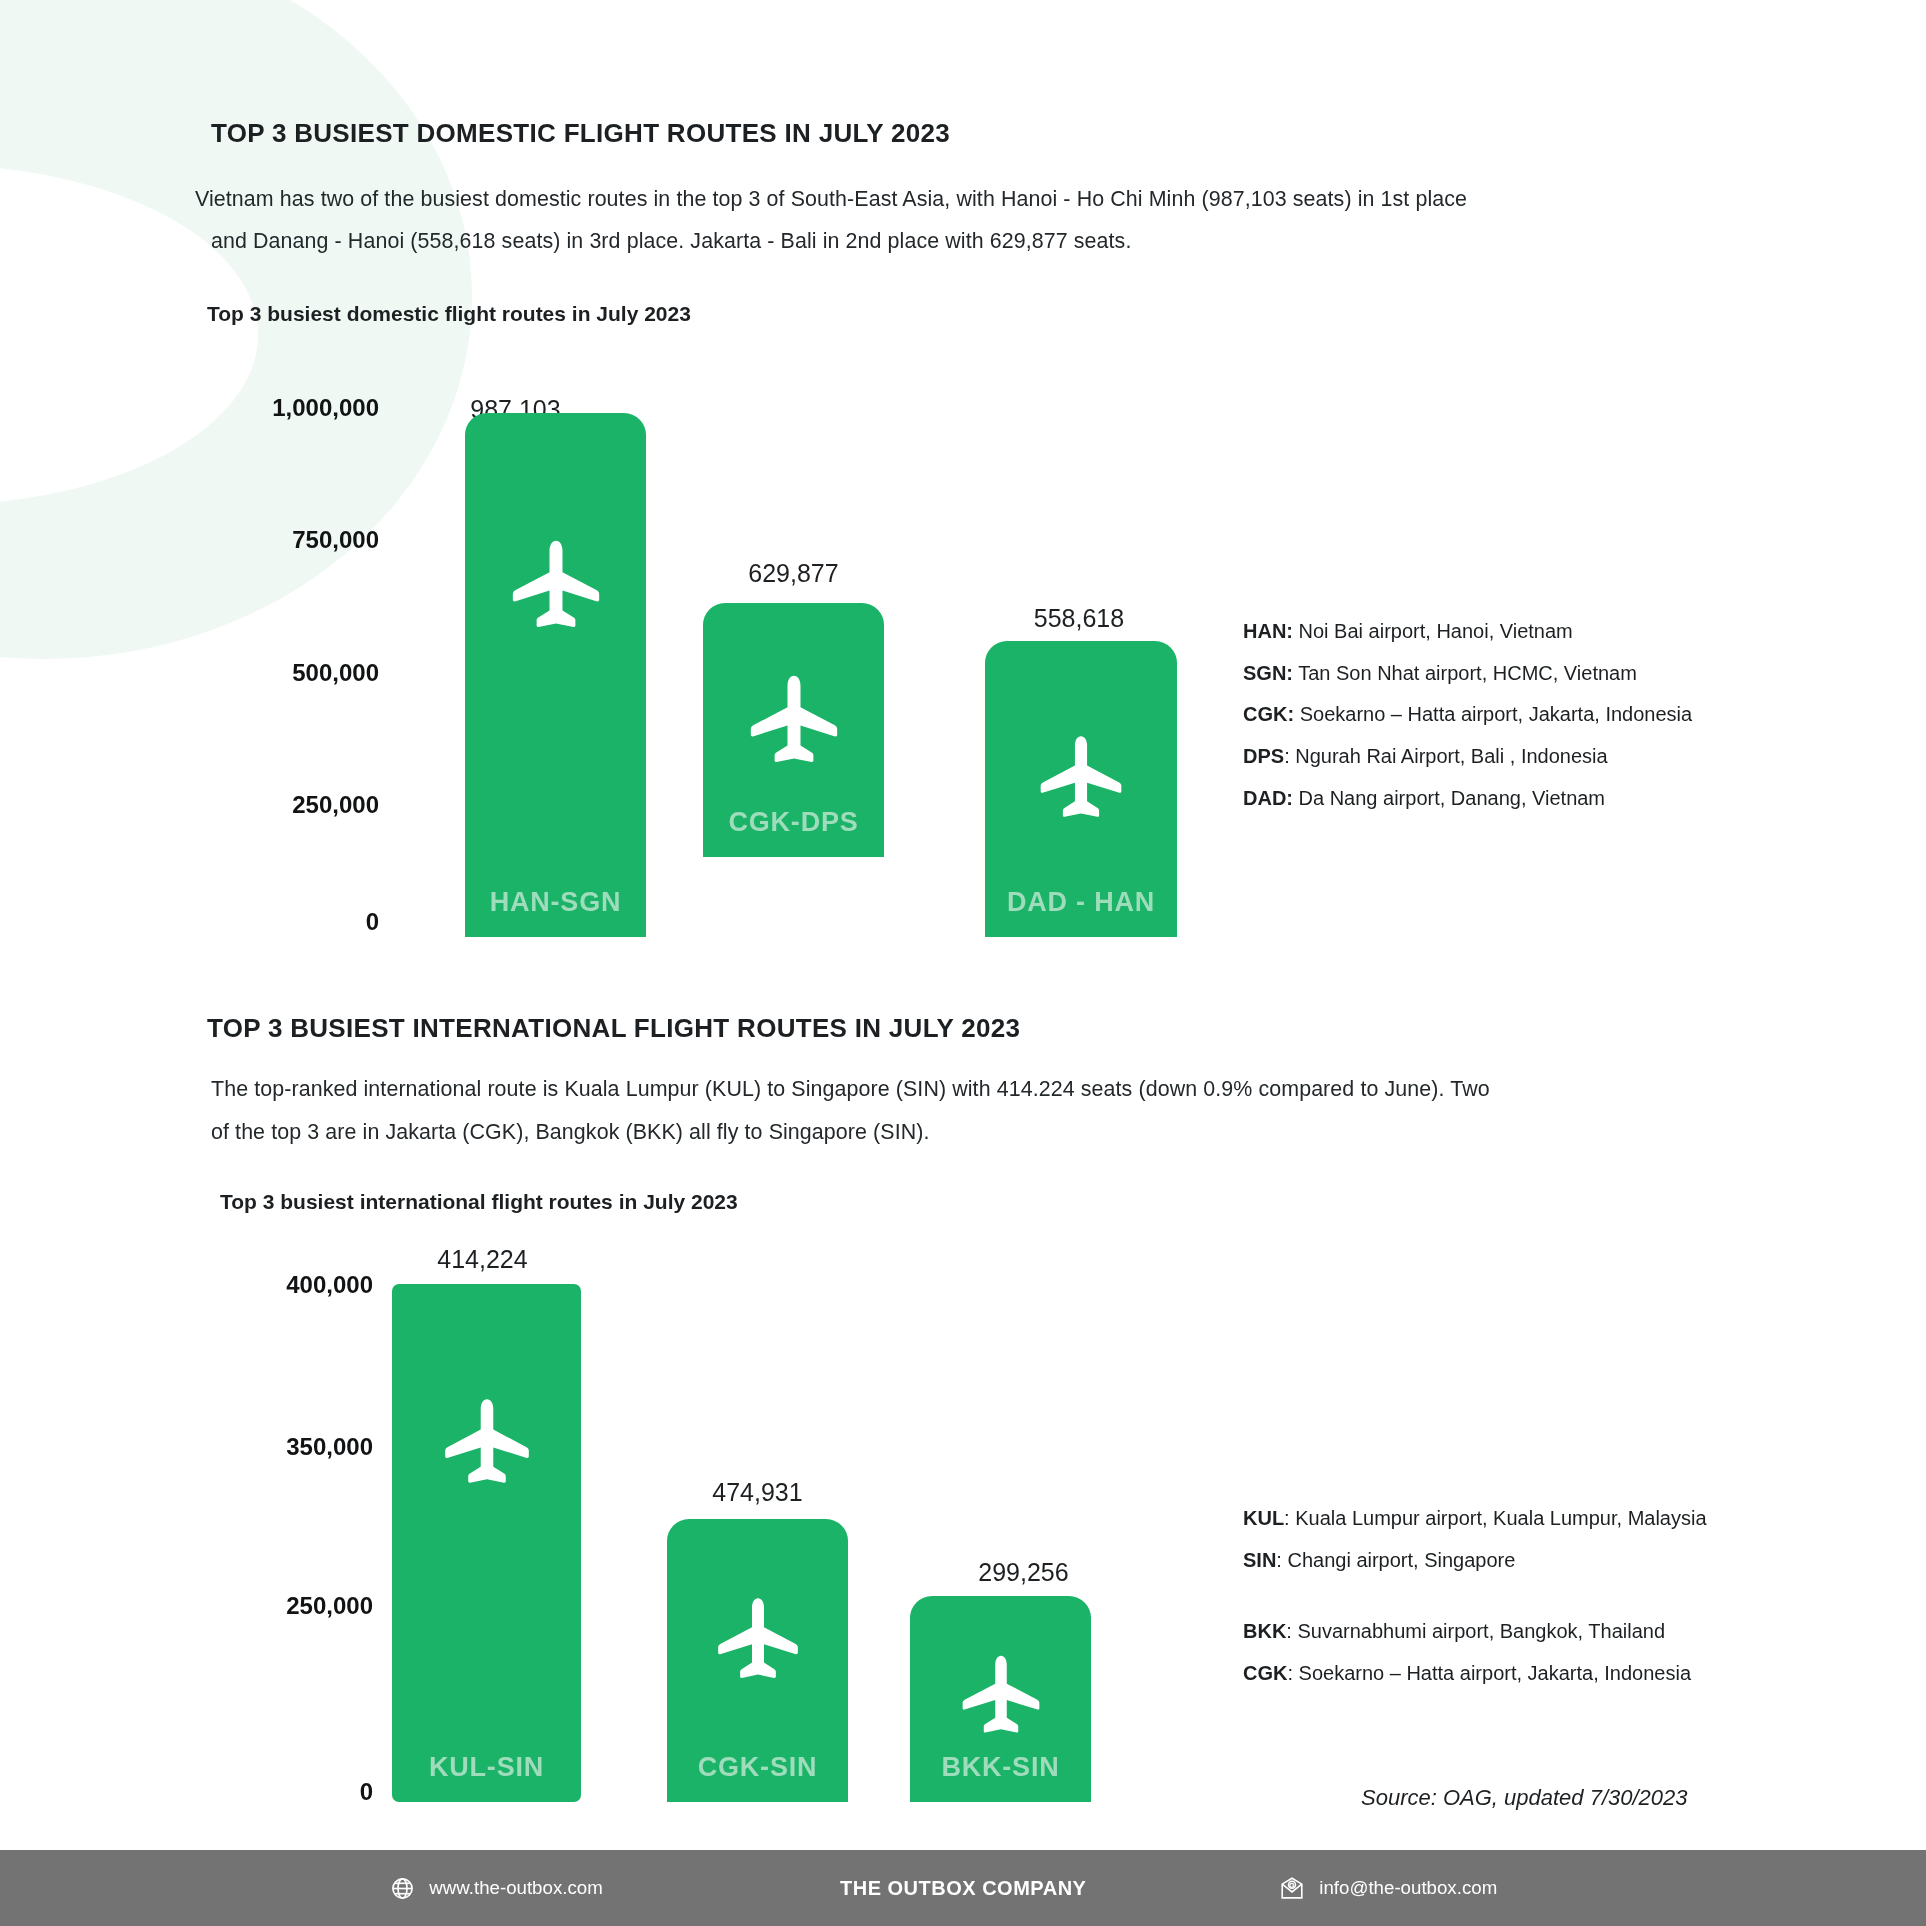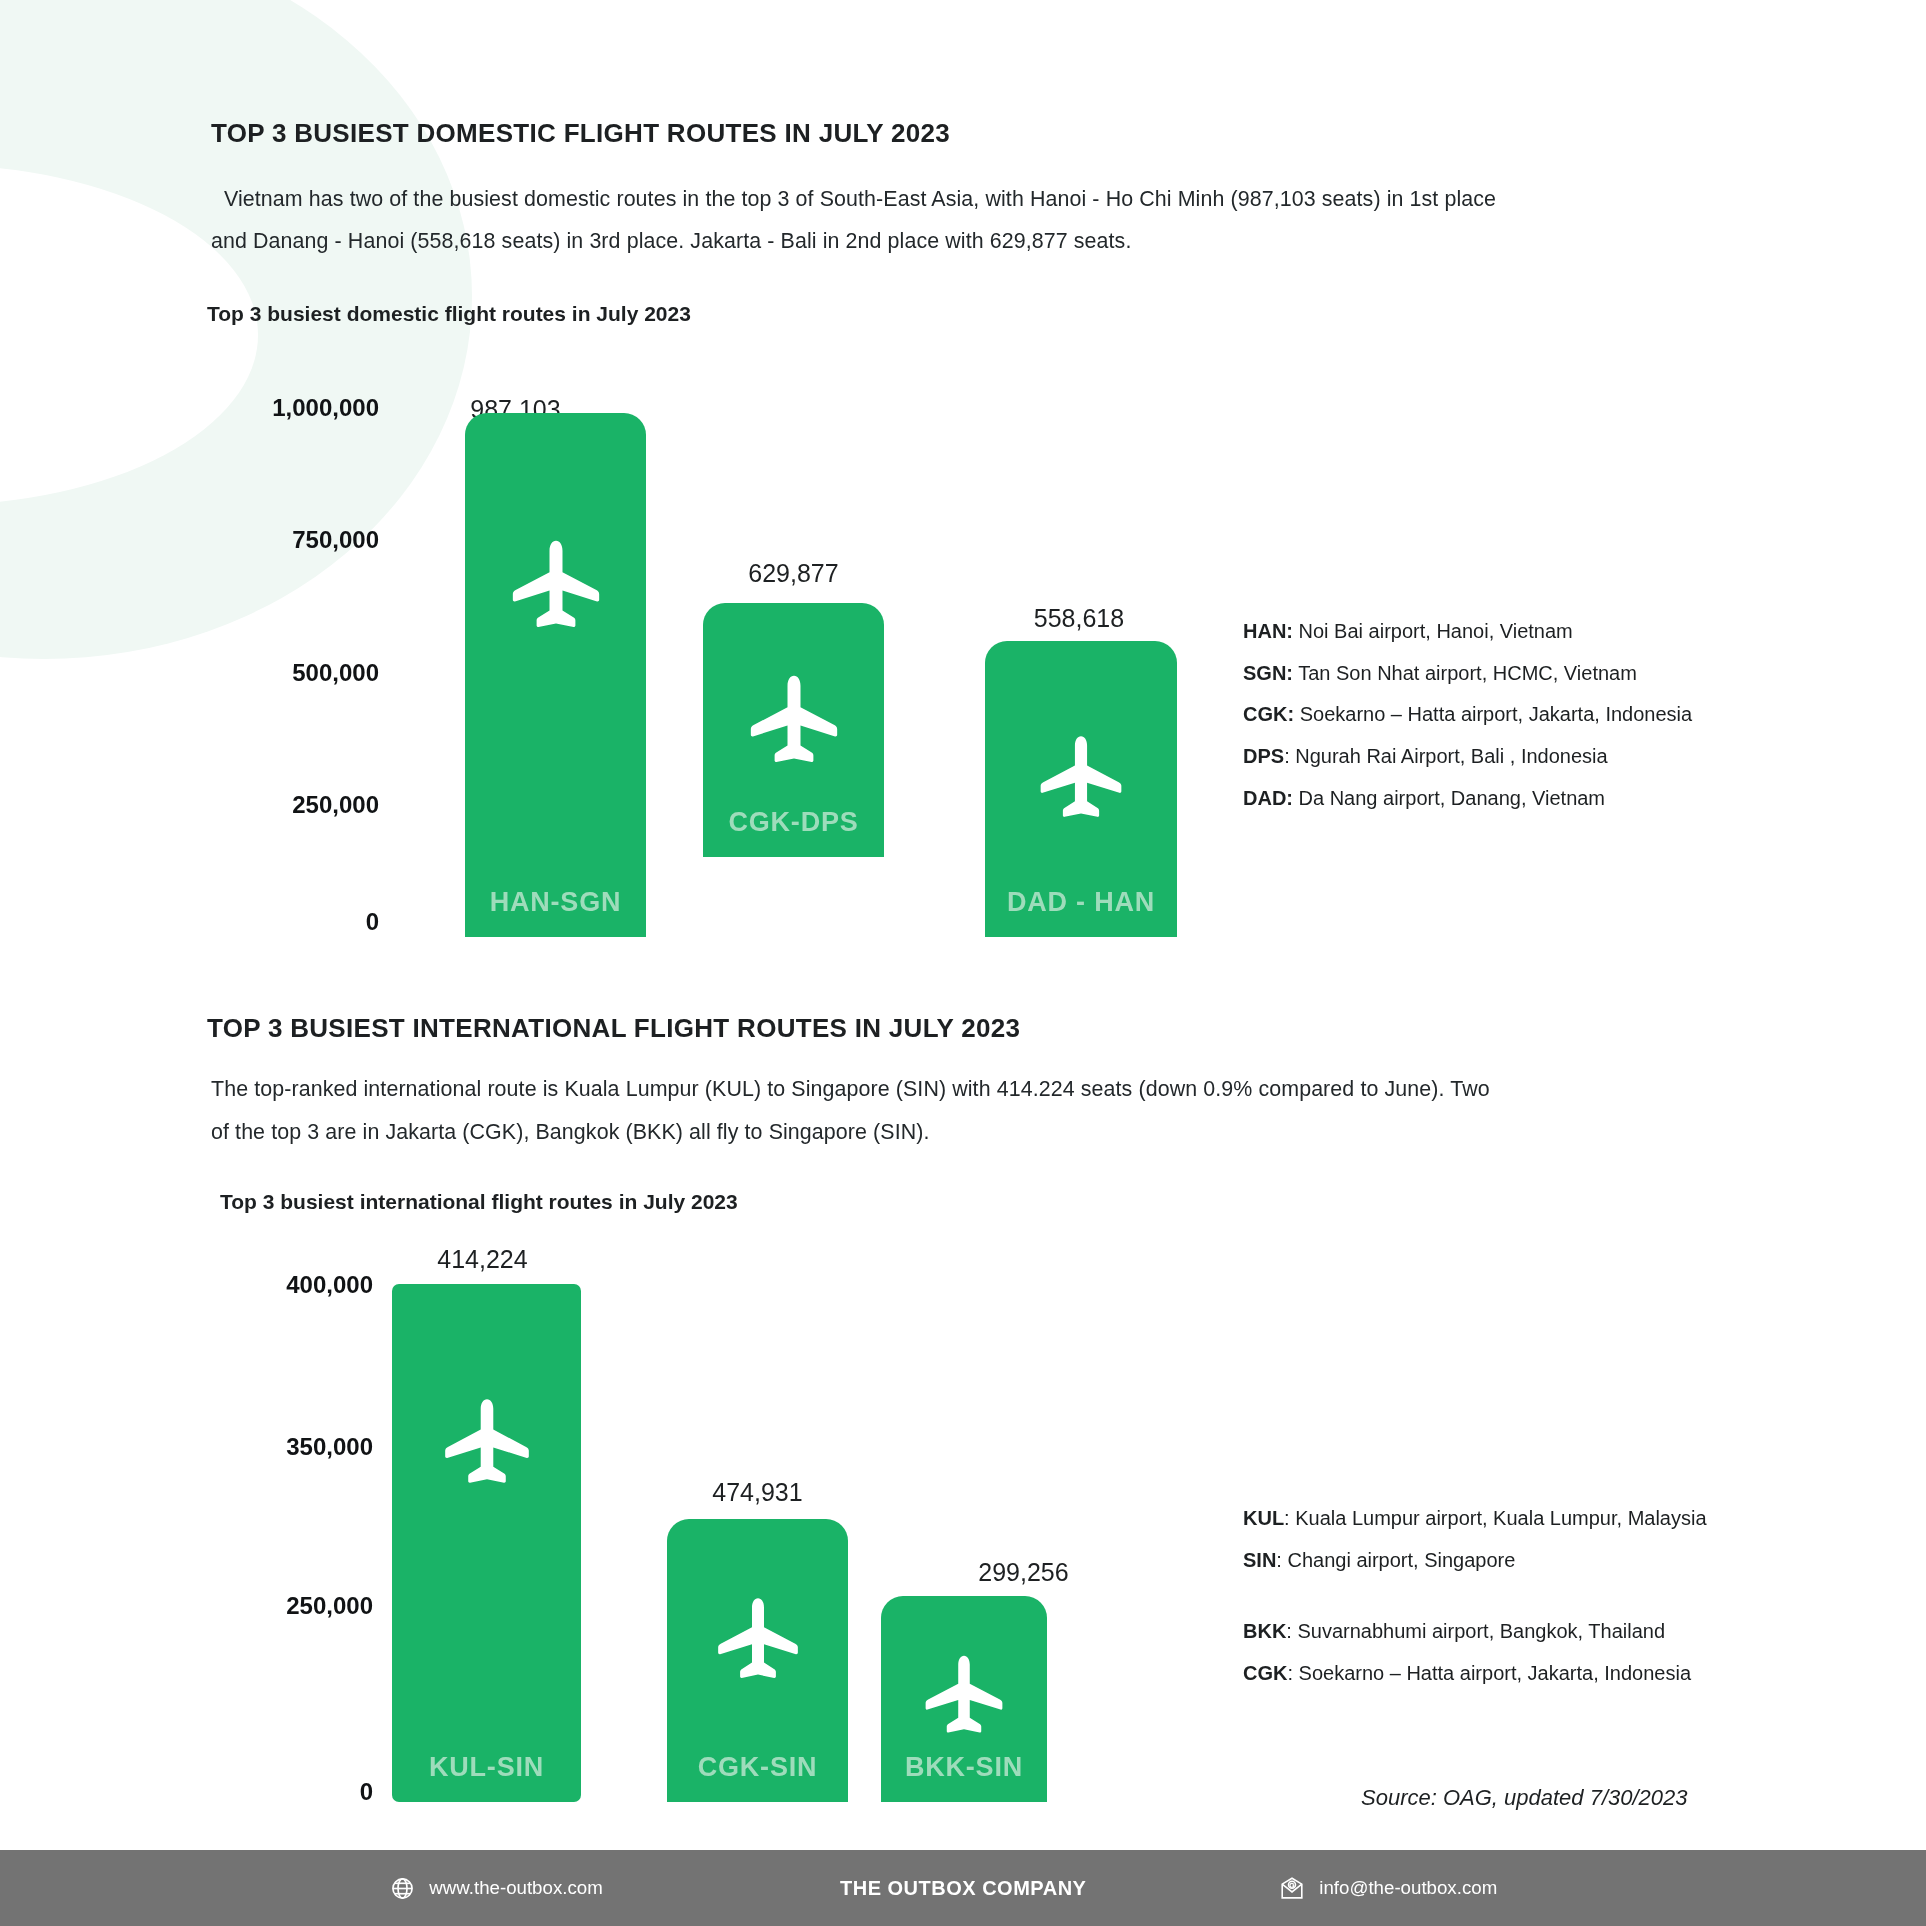--- a/index.html
+++ b/index.html
@@ -143,21 +143,21 @@
 <body>
 
 <div id="page">
 
   <div class="deco-ring"></div>
   <div class="deco-ring-hole"></div>
 
   <div class="layer">
     <div class="section-title" style="left:211px; top:118px;">TOP 3 BUSIEST DOMESTIC FLIGHT ROUTES IN JULY 2023</div>
 
-    <div class="body-line" style="left:224px; top:187px;">Vietnam has two of the busiest domestic routes in the top 3 of South-East Asia, with Hanoi - Ho Chi Minh (987,103 seats) in 1st place</div>
+    <div class="body-line" style="left:195px; top:187px;">Vietnam has two of the busiest domestic routes in the top 3 of South-East Asia, with Hanoi - Ho Chi Minh (987,103 seats) in 1st place</div>
     <div class="body-line" style="left:211px; top:229px;">and Danang - Hanoi (558,618 seats) in 3rd place. Jakarta - Bali in 2nd place with 629,877 seats.</div>
 
     <div class="chart-caption" style="left:207px; top:302px;">Top 3 busiest domestic flight routes in July 2023</div>
 
     <div class="axis-label" style="left:165px; top:394px; width:214px;">1,000,000</div>
     <div class="axis-label" style="left:165px; top:526px; width:214px;">750,000</div>
     <div class="axis-label" style="left:165px; top:659px; width:214px;">500,000</div>
     <div class="axis-label" style="left:165px; top:791px; width:214px;">250,000</div>
     <div class="axis-label" style="left:165px; top:908px; width:214px;">0</div>
 
@@ -237,21 +237,21 @@
     <div class="bar" style="left:667px; top:1519px; width:181px; height:283px;">
       <span class="plane-icon" style="top:77px;">
         <svg width="81" height="87" viewBox="0 0 100 106" fill="#ffffff">
           <path d="M50 2 c-4.3 0-7.4 4.6-7.4 11.4 l0 24.4 L4 58.2 c-2 1-3.2 2.6-3.2 4.4 l0 6.6 c0 1.3 1.1 2.2 2.4 1.9 L42.6 58.8 l0 22.6 L29.8 89.6 c-1.2 .8-1.9 2-1.9 3.3 l0 5.8 c0 1.1 1 1.9 2.1 1.7 L50 96.3 l20 4.1 c1.1 .2 2.1-.6 2.1-1.7 l0-5.8 c0-1.3-.7-2.5-1.9-3.3 L57.4 81.4 l0-22.6 L96.8 71.1 c1.3 .3 2.4-.6 2.4-1.9 l0-6.6 c0-1.8-1.2-3.4-3.2-4.4 L57.4 37.8 l0-24.4 C57.4 6.6 54.3 2 50 2 z"></path>
         </svg>
       </span>
       <span class="bar-label">CGK-SIN</span>
     </div>
 
     <div class="bar-value" style="left:933px; top:1558px; width:181px;">299,256</div>
-    <div class="bar" style="left:881px; top:1596px; width:166px; height:206px;">
+    <div class="bar" style="left:910px; top:1596px; width:181px; height:206px;">
       <span class="plane-icon" style="top:58px;">
         <svg width="78" height="83" viewBox="0 0 100 106" fill="#ffffff">
           <path d="M50 2 c-4.3 0-7.4 4.6-7.4 11.4 l0 24.4 L4 58.2 c-2 1-3.2 2.6-3.2 4.4 l0 6.6 c0 1.3 1.1 2.2 2.4 1.9 L42.6 58.8 l0 22.6 L29.8 89.6 c-1.2 .8-1.9 2-1.9 3.3 l0 5.8 c0 1.1 1 1.9 2.1 1.7 L50 96.3 l20 4.1 c1.1 .2 2.1-.6 2.1-1.7 l0-5.8 c0-1.3-.7-2.5-1.9-3.3 L57.4 81.4 l0-22.6 L96.8 71.1 c1.3 .3 2.4-.6 2.4-1.9 l0-6.6 c0-1.8-1.2-3.4-3.2-4.4 L57.4 37.8 l0-24.4 C57.4 6.6 54.3 2 50 2 z"></path>
         </svg>
       </span>
       <span class="bar-label">BKK-SIN</span>
     </div>
 
     <div class="legend" style="left:1243px; top:1507px;">
       <div class="legend-row" style="margin-bottom:19px;">

